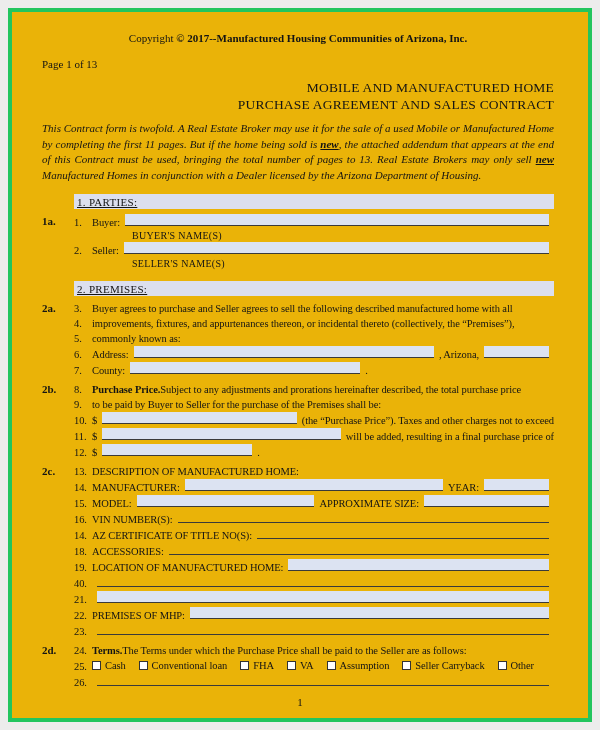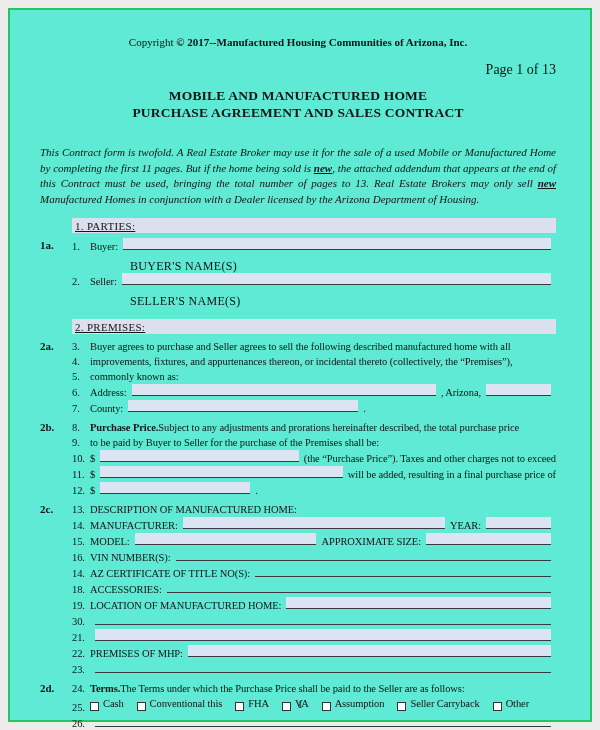--- a/index.html
+++ b/index.html
@@ -7,32 +7,32 @@
     width:600px; height:730px;
     background:#ececec;
     font-family:"Liberation Serif","DejaVu Serif",serif;
     color:#141414;
     overflow:hidden;
   }
   .page {
     box-sizing:border-box;
     width:584px; height:714px;
     margin:8px auto;
-    background:#5eead4;
-    border:2px solid #22c55e;
-    padding:26px 34px 10px 30px;
+    background:#eab308;
+    border:4px solid #22c55e;
+    padding:20px 34px 10px 30px;
     position:relative;
   }
   .copyright { text-align:center; font-size:11px; }
   .copyright .strong { font-weight:bold; }
-  .page-indicator { text-align:right; font-size:14px; margin-top:14px; }
-  .doc-title { text-align:center; font-weight:bold; font-size:13.5px; line-height:17px; margin-top:9px; letter-spacing:0.2px; }
+  .page-indicator { font-size:11px; margin-top:14px; }
+  .doc-title { text-align:right; font-weight:normal; font-size:13.5px; line-height:17px; margin-top:9px; letter-spacing:0.2px; }
   .intro {
     font-style:italic; font-size:11px; line-height:15.5px;
-    margin-top:24px; text-align:justify;
+    margin-top:8px; text-align:justify;
   }
   .intro .emph { font-weight:bold; text-decoration:underline; }
   .section-bar {
     margin:11px 0 5px 32px;
     background:#dcdfee;
     padding:2px 3px 1px 3px;
     font-weight:normal; font-size:11px;
   }
   .section-bar span { text-decoration:underline; letter-spacing:0.3px; }
   .block { display:grid; grid-template-columns:32px 1fr; margin-bottom:4px; }
@@ -45,22 +45,22 @@
     display:inline-block; height:11px;
     border-bottom:1px solid #3a3a3a;
     margin:0 5px;
   }
   .shaded { background:#dce3f2; }
   .grow { flex:1 1 auto; min-width:40px; }
   .w65  { flex:0 0 65px; }
   .w125 { flex:0 0 125px; }
   .w150 { flex:0 0 150px; }
   .w230 { flex:0 0 230px; }
-  .sublabel { font-size:12px; line-height:9px; margin:8px 0 2px 58px; letter-spacing:0.3px; }
-  .cb-item { display:inline-flex; align-items:flex-end; margin-right:13px; }
+  .sublabel { font-size:10px; line-height:9px; margin:1px 0 2px 58px; letter-spacing:0.3px; }
+  .cb-item { display:inline-flex; align-items:center; margin-right:13px; }
   .cb {
     display:inline-block; width:7px; height:7px;
     border:1px solid #333; margin-right:4px;
     background:#fff;
   }
   .footer { position:absolute; bottom:10px; left:0; right:0; text-align:center; font-size:11px; }
 </style>
 </head>
 <body>
 
@@ -198,21 +198,21 @@
           <span class="num">18.</span>
           <span>ACCESSORIES:</span>
           <span class="field grow"></span>
         </div>
       <div class="line">
           <span class="num">19.</span>
           <span>LOCATION OF MANUFACTURED HOME:</span>
           <span class="field shaded grow"></span>
         </div>
       <div class="line">
-          <span class="num">30.</span>
+          <span class="num">40.</span>
           <span class="field grow"></span>
         </div>
       <div class="line">
           <span class="num">21.</span>
           <span class="field shaded grow"></span>
         </div>
       <div class="line">
           <span class="num">22.</span>
           <span>PREMISES OF MHP:</span>
           <span class="field shaded grow"></span>
@@ -233,21 +233,21 @@
           <span> The Terms under which the Purchase Price shall be paid to the Seller are as follows:</span>
         </div>
       <div class="line">
         <span class="num">25.</span>
         <span class="cb-item">
             <span class="cb"></span>
             <span>Cash</span>
           </span>
         <span class="cb-item">
             <span class="cb"></span>
-            <span>Conventional this</span>
+            <span>Conventional loan</span>
           </span>
         <span class="cb-item">
             <span class="cb"></span>
             <span>FHA</span>
           </span>
         <span class="cb-item">
             <span class="cb"></span>
             <span>VA</span>
           </span>
         <span class="cb-item">

